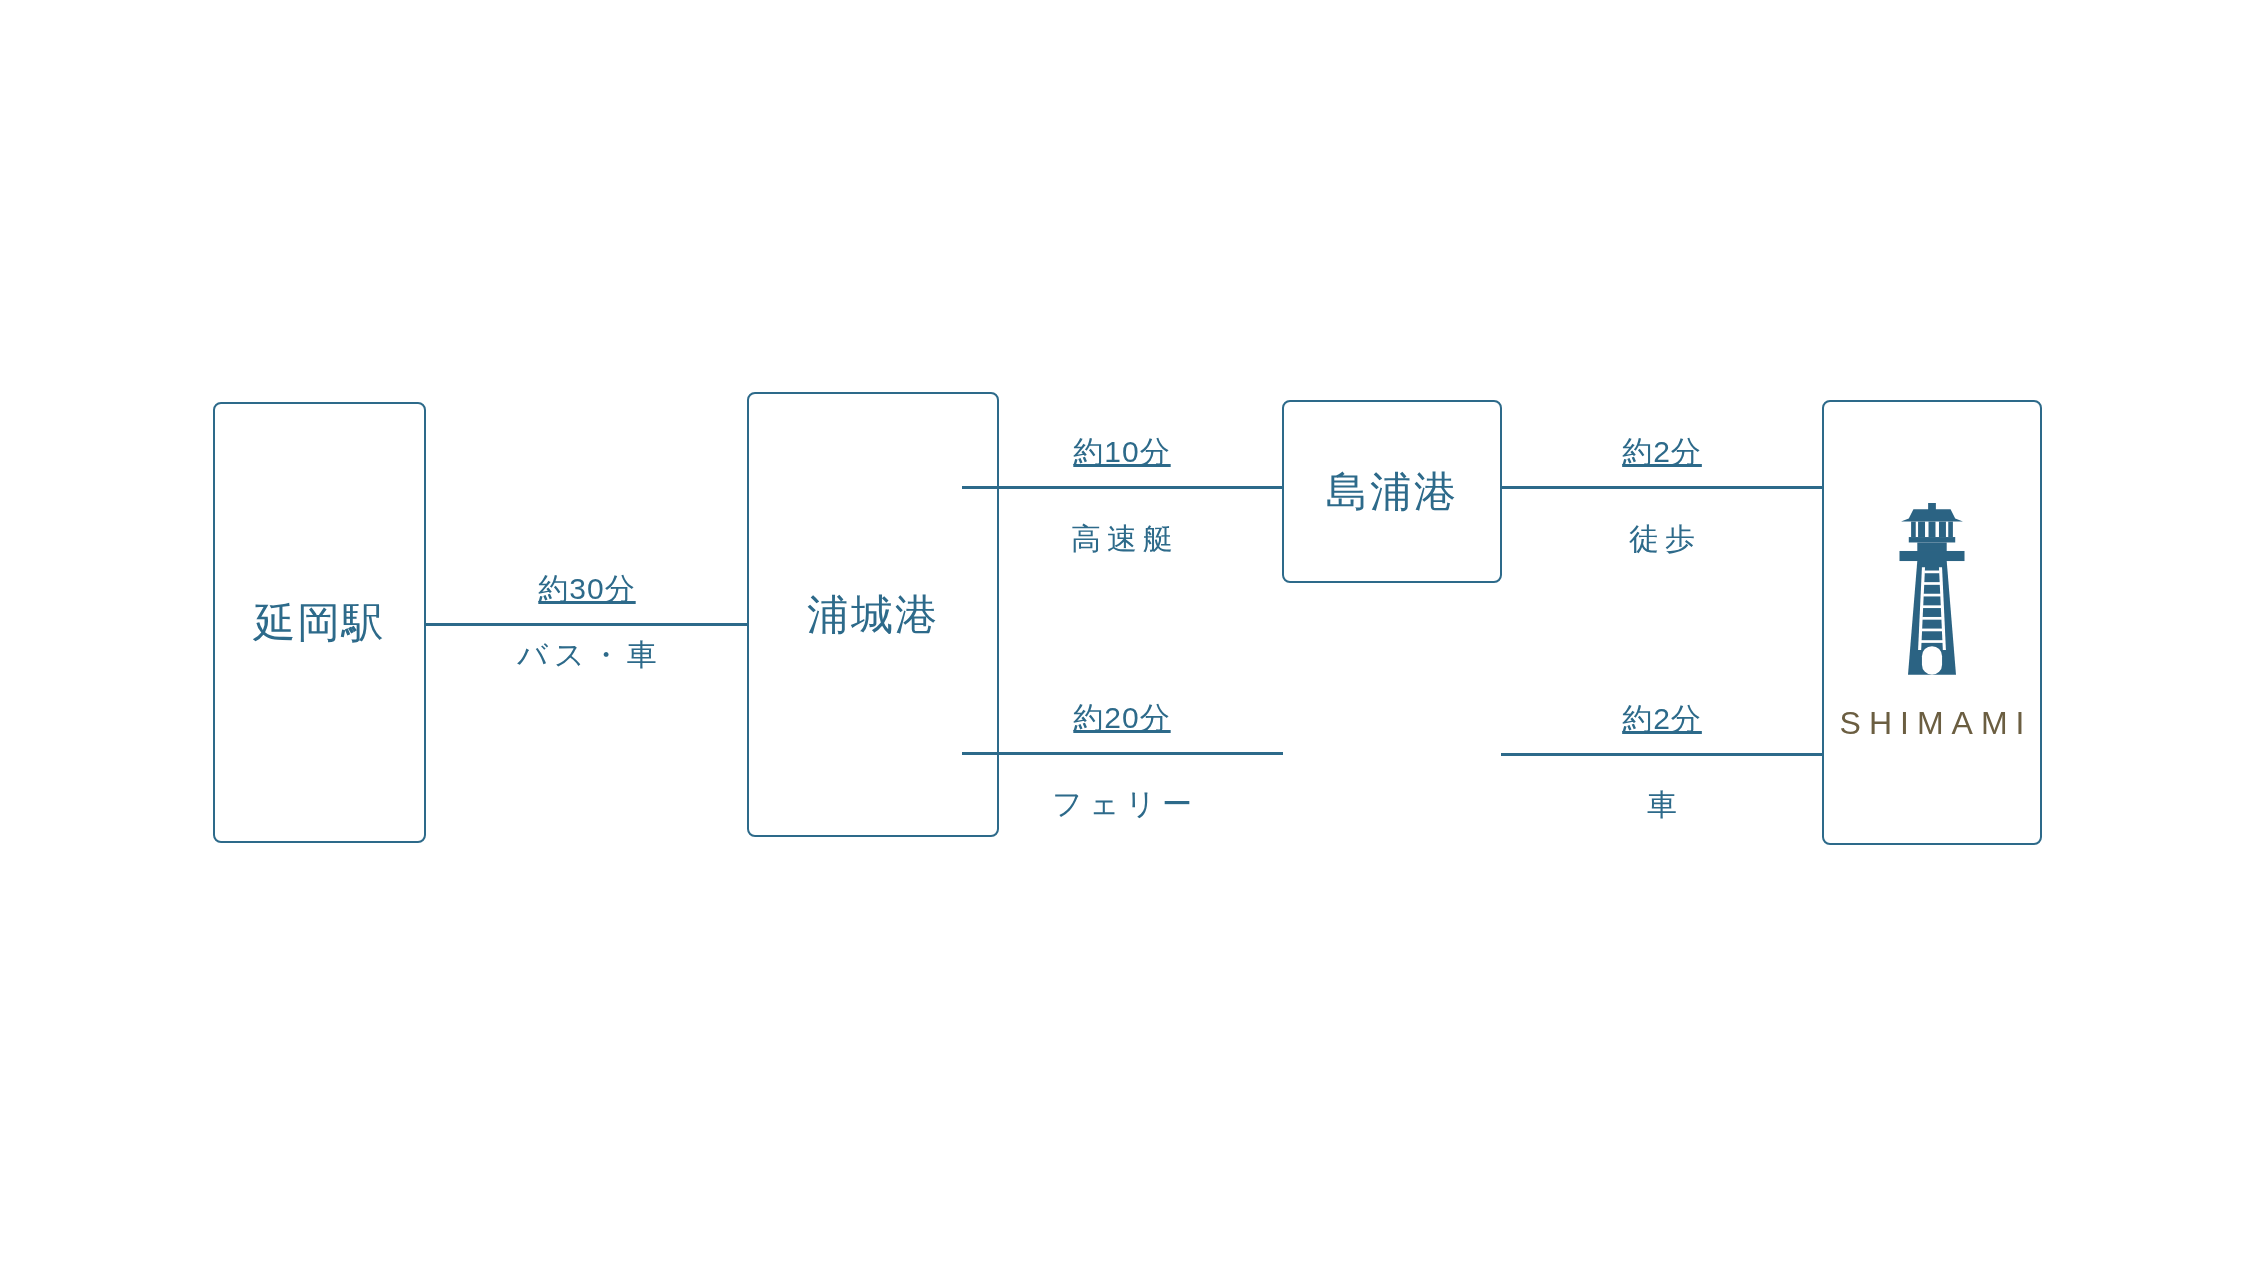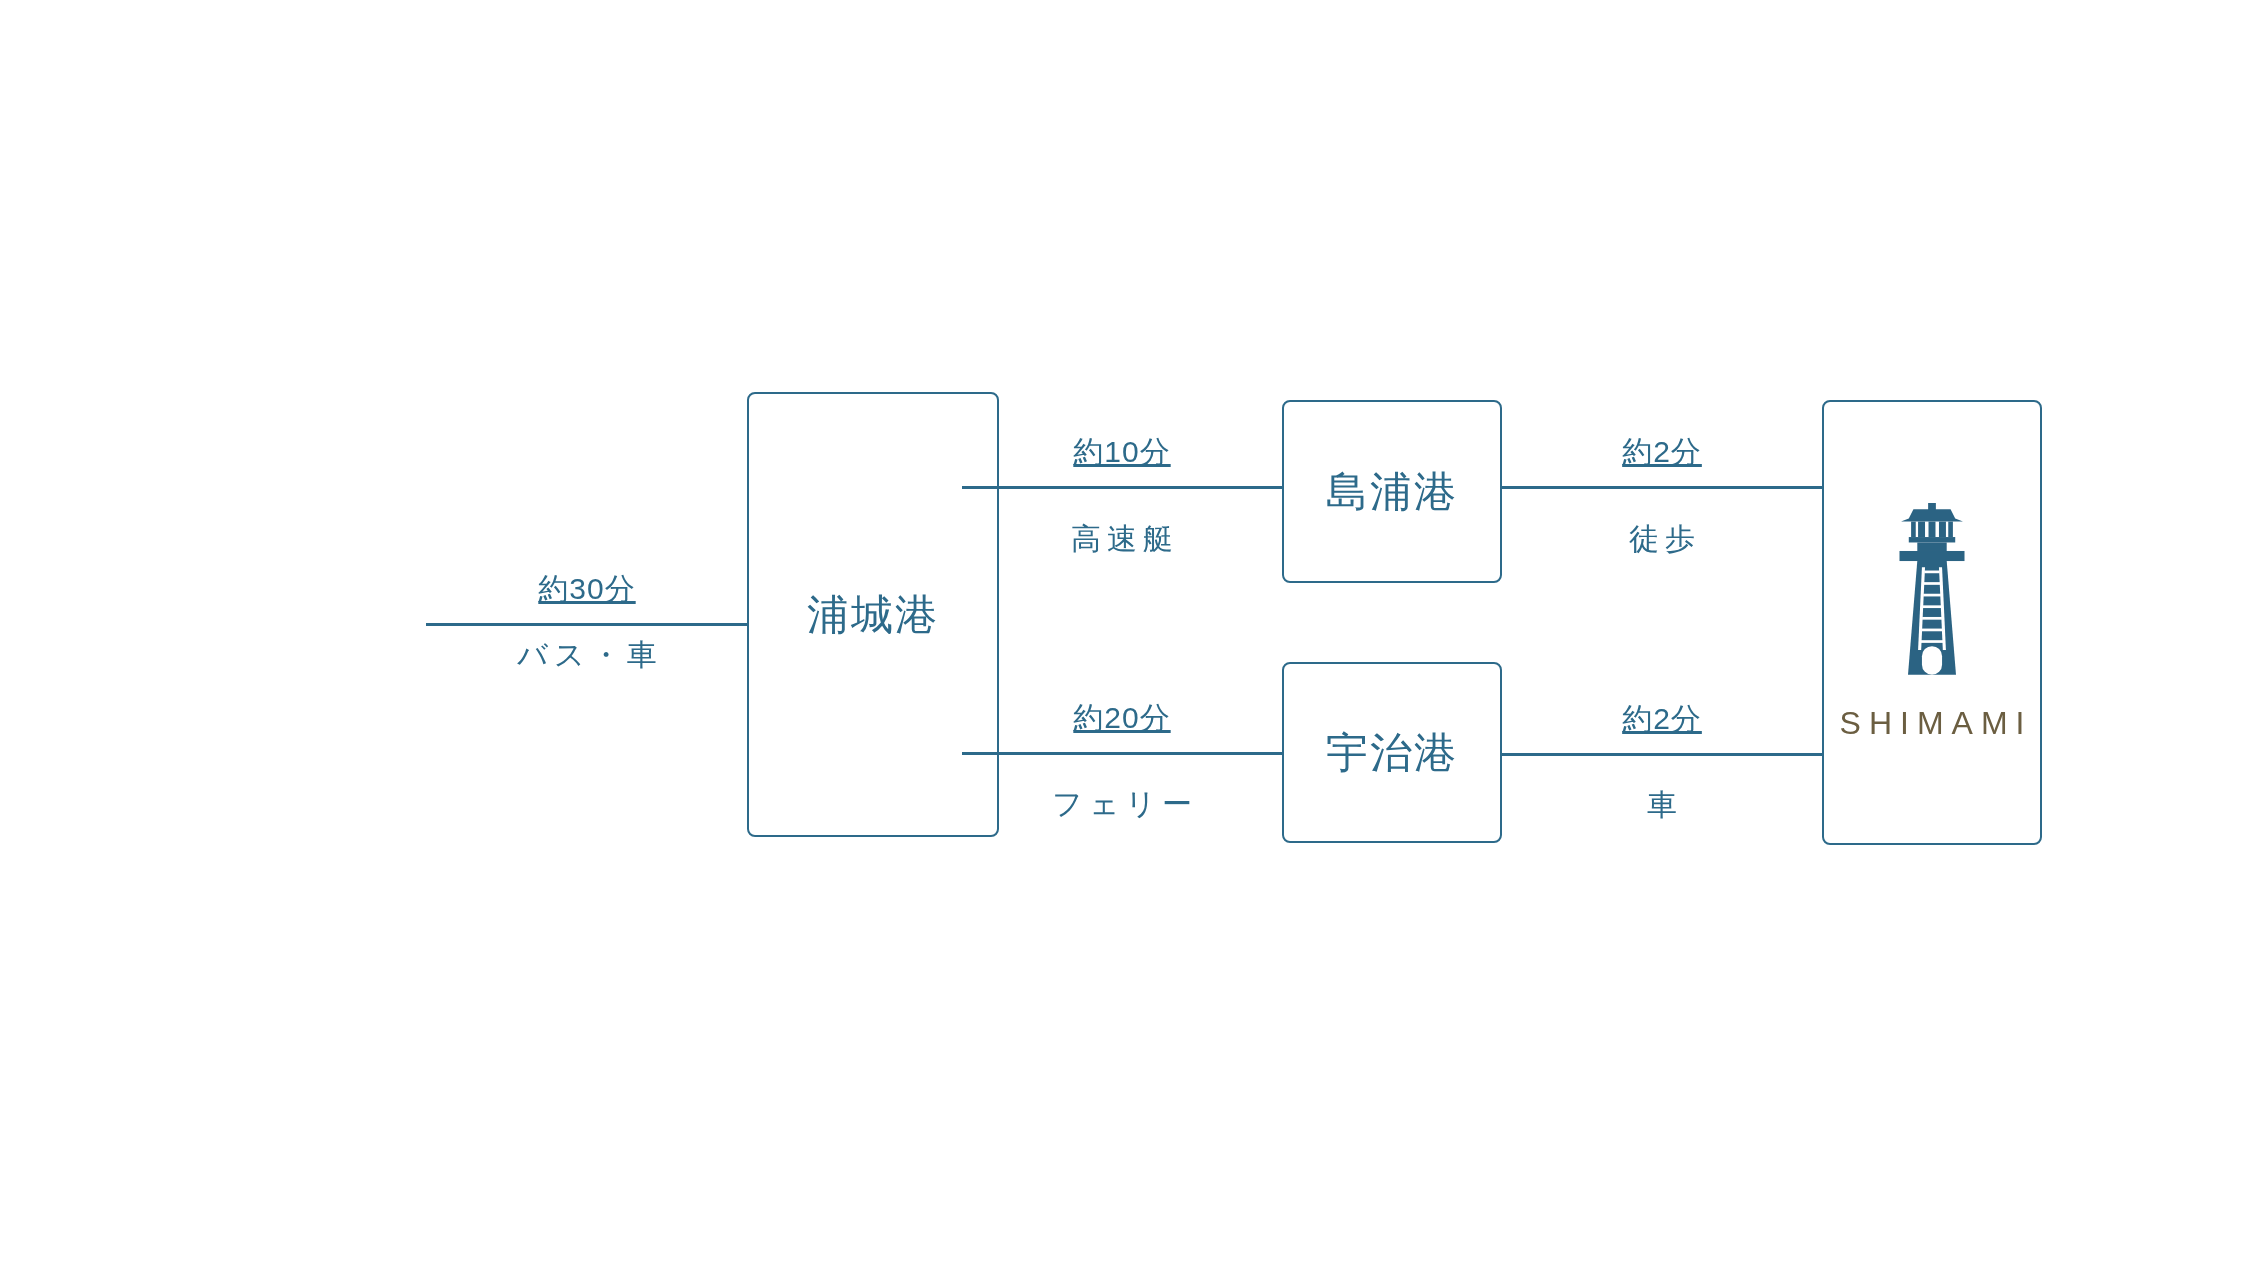--- a/index.html
+++ b/index.html
@@ -84,32 +84,32 @@
     padding-left: 8px;
     font-weight: 400;
     white-space: nowrap;
   }
 </style>
 </head>
 <body>
 
 <div id="canvas">
 
+  <div class="node" id="node-nobeoka">
+    <span class="node-label">延岡駅</span>
+  </div>
 
   <div class="node" id="node-urashiro">
     <span class="node-label">浦城港</span>
   </div>
 
   <div class="node" id="node-shimaura">
     <span class="node-label">島浦港</span>
   </div>
 
-  <div class="node" id="node-uji">
-    <span class="node-label">宇治港</span>
-  </div>
 
   <div class="node" id="node-shimami">
     <svg class="lighthouse" viewBox="0 0 100 230" xmlns="http://www.w3.org/2000/svg" aria-hidden="true">
       <g fill="currentColor">
         <rect x="45" y="0" width="10" height="10"></rect>
         <polygon points="26,8 74,8 80,20 90,24 10,24 20,20"></polygon>
         <rect x="23" y="24" width="6" height="20"></rect>
         <rect x="32" y="24" width="9" height="20"></rect>
         <rect x="45.5" y="24" width="9" height="20"></rect>
         <rect x="59" y="24" width="9" height="20"></rect>

